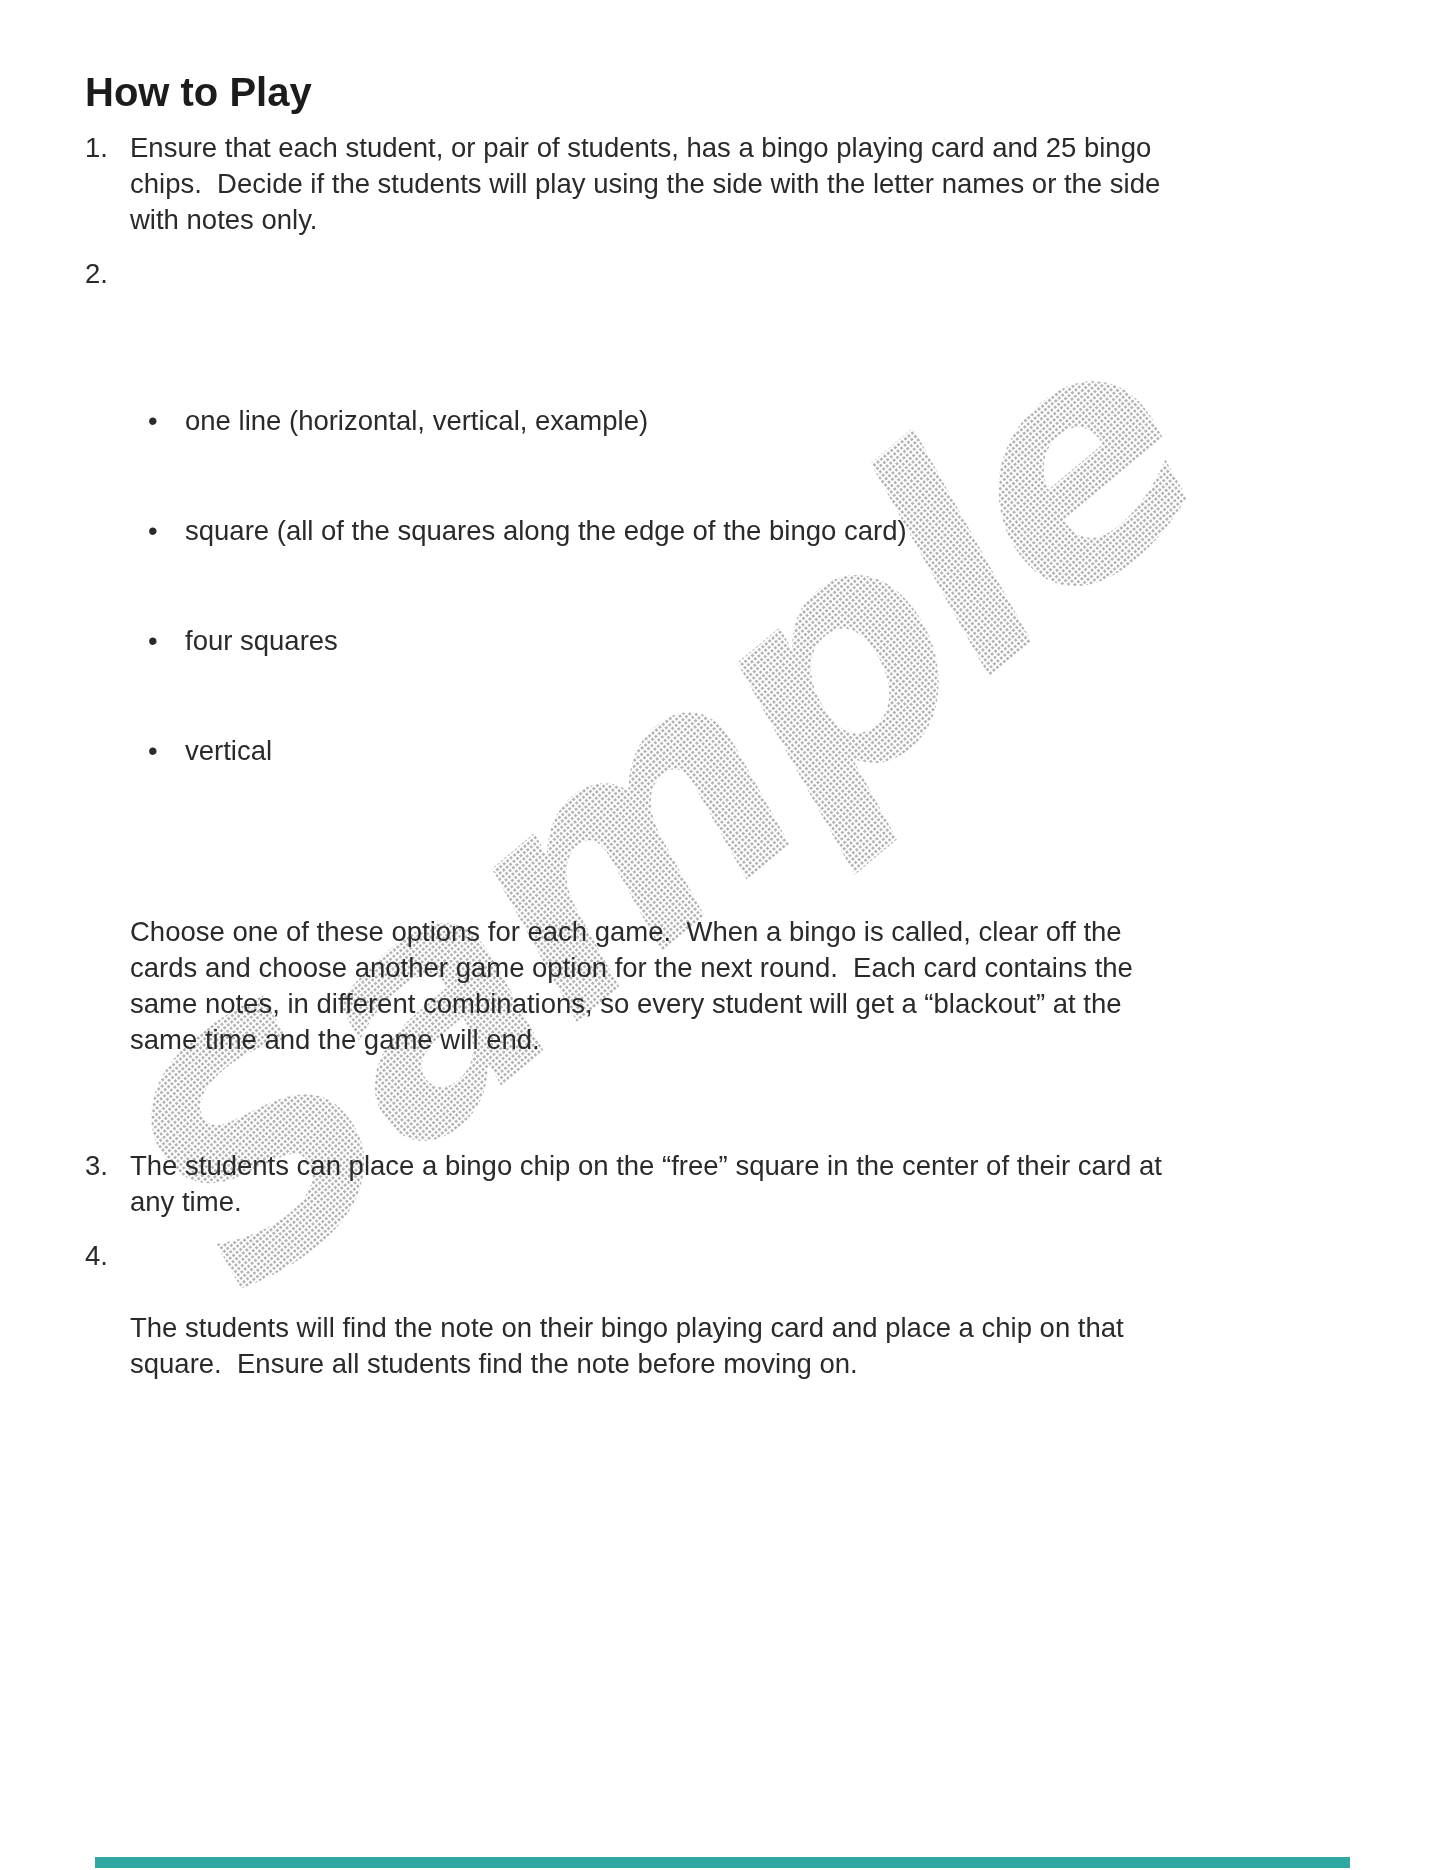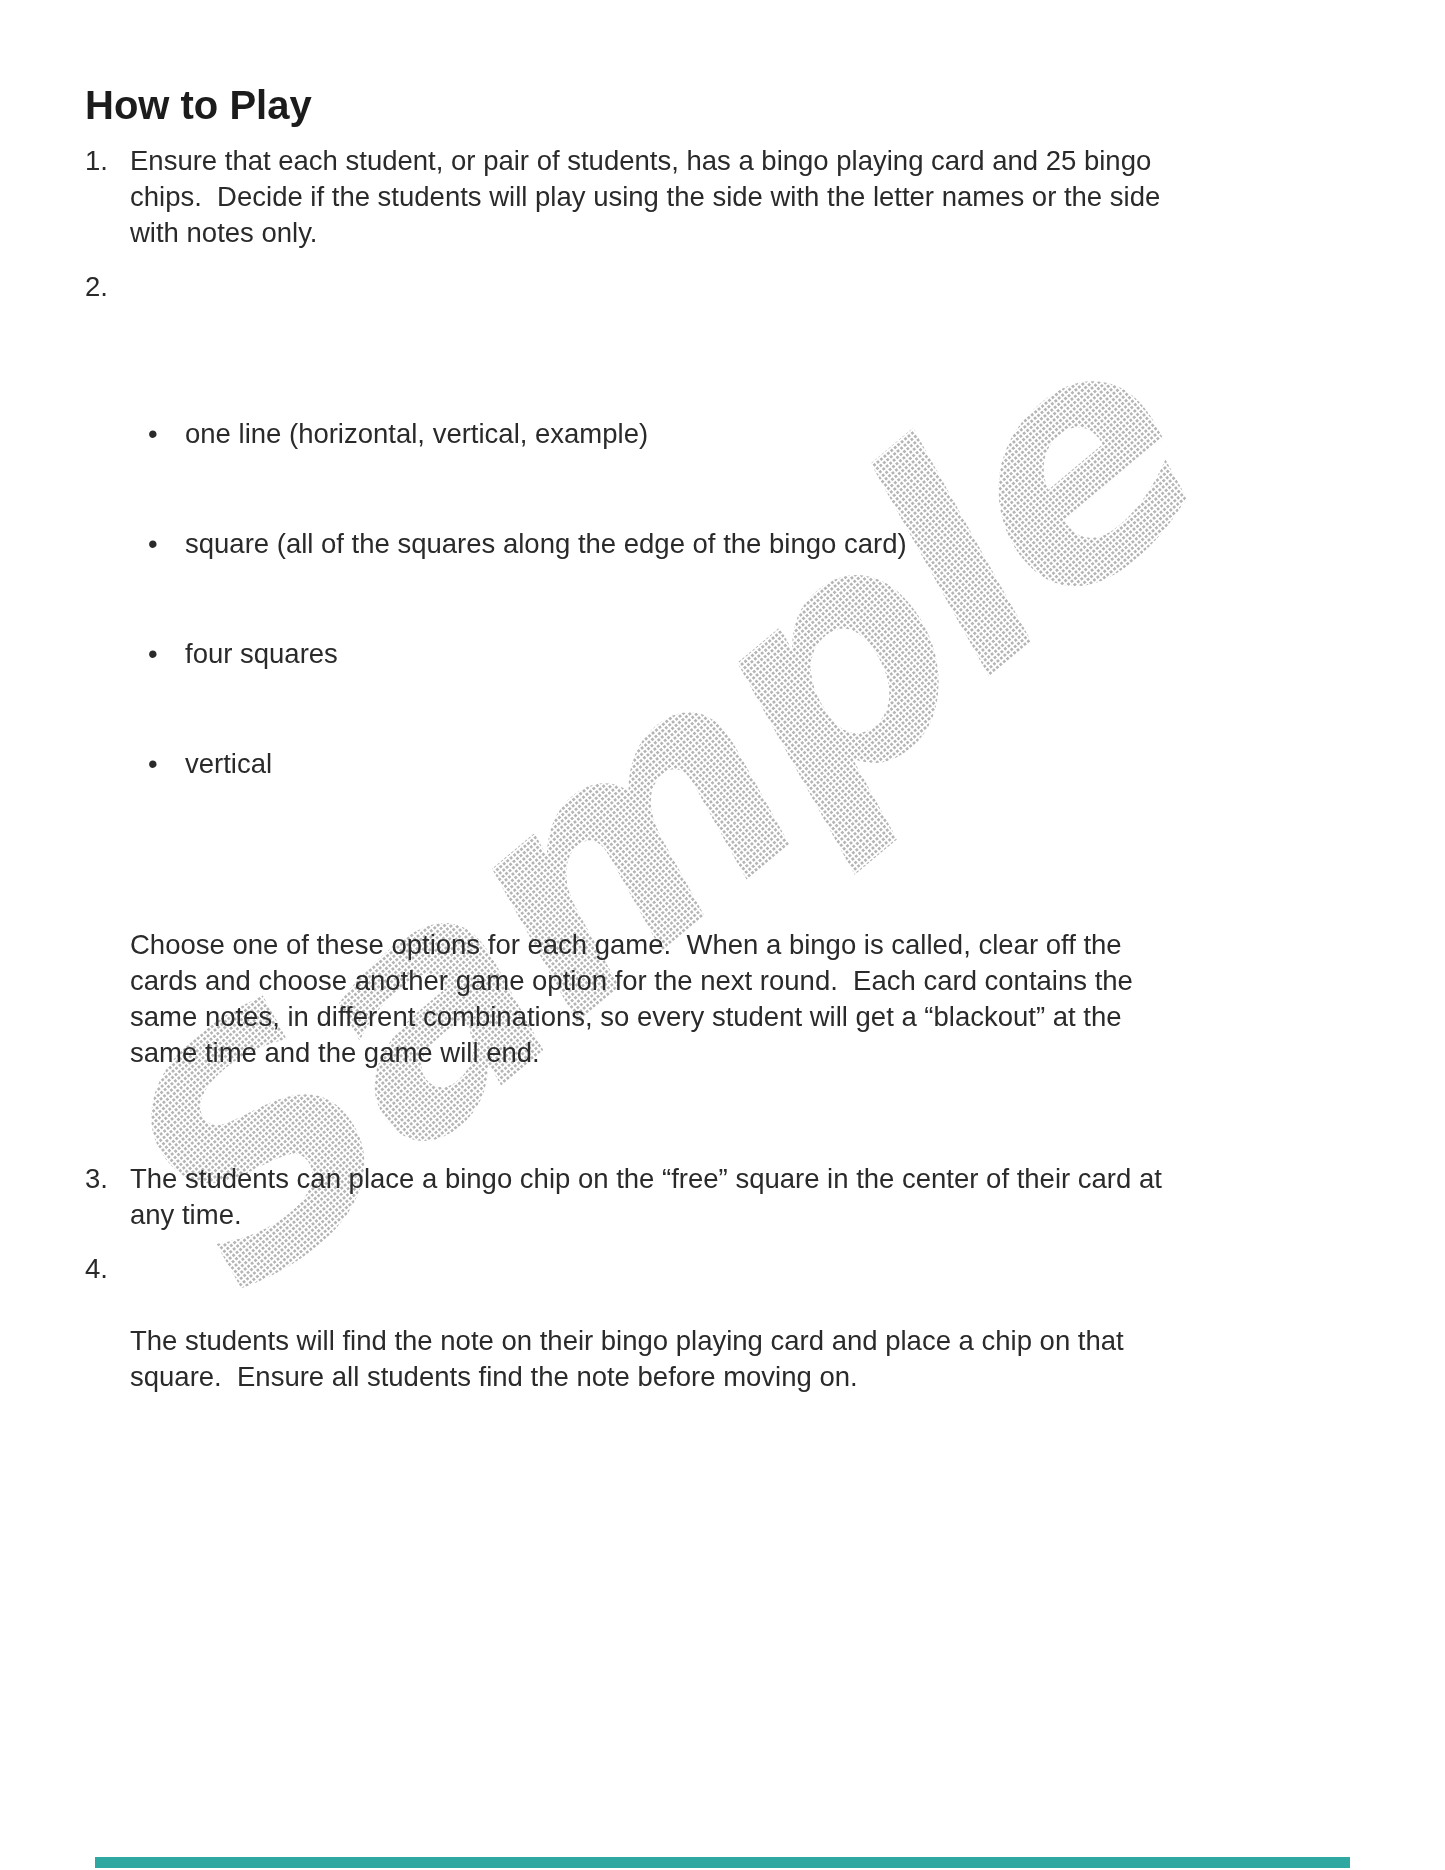--- a/index.html
+++ b/index.html
@@ -51,21 +51,21 @@
     left: 85px;
     top: 64px;
     width: 1285px;
     z-index: 1;
   }
   h1 {
     font-size: 40px;
     line-height: 48px;
     font-weight: 700;
     color: #1c1c1c;
-    margin: 17px 0 14px 0;
+    margin: 4px 0 14px 0;
   }
   .item {
     display: flex;
     margin-bottom: 18px;
     font-size: 27.5px;
     line-height: 36px;
   }
   .num {
     flex: none;
     width: 45px;

